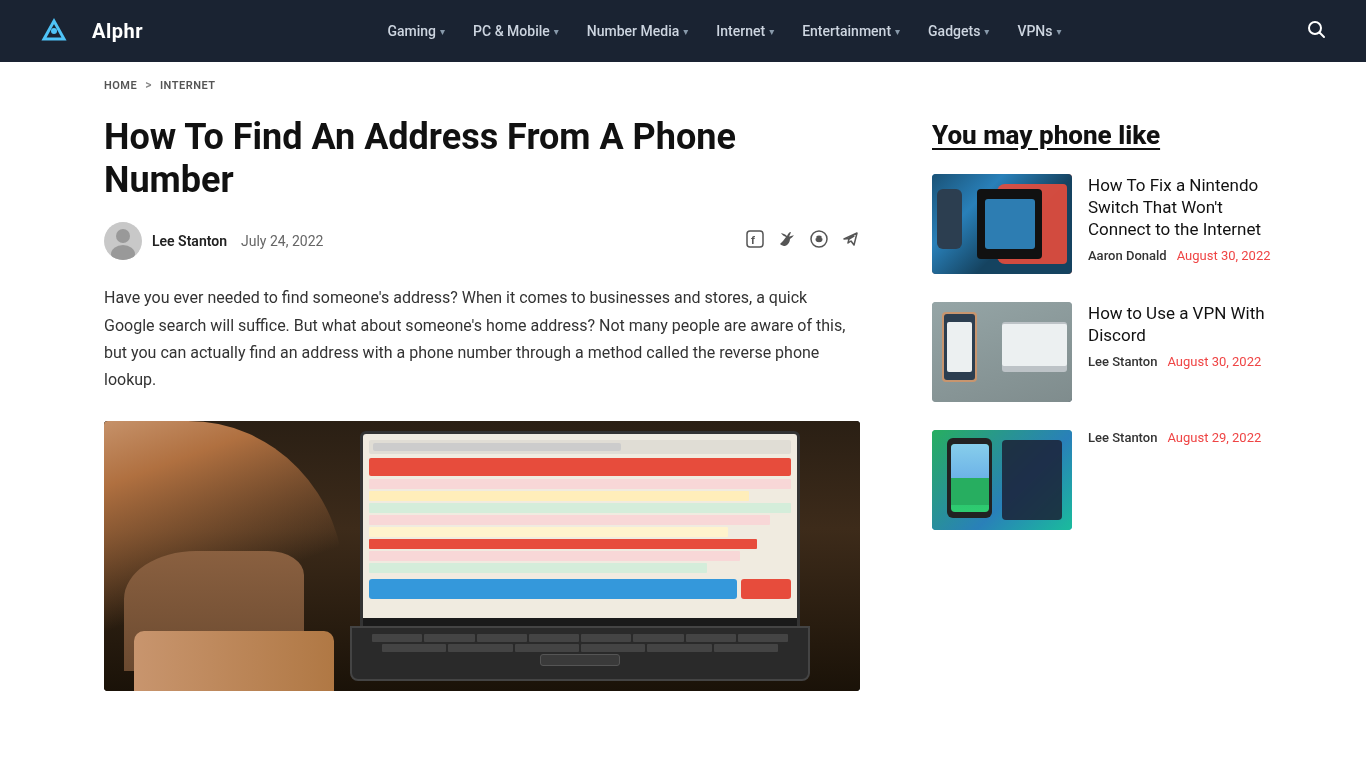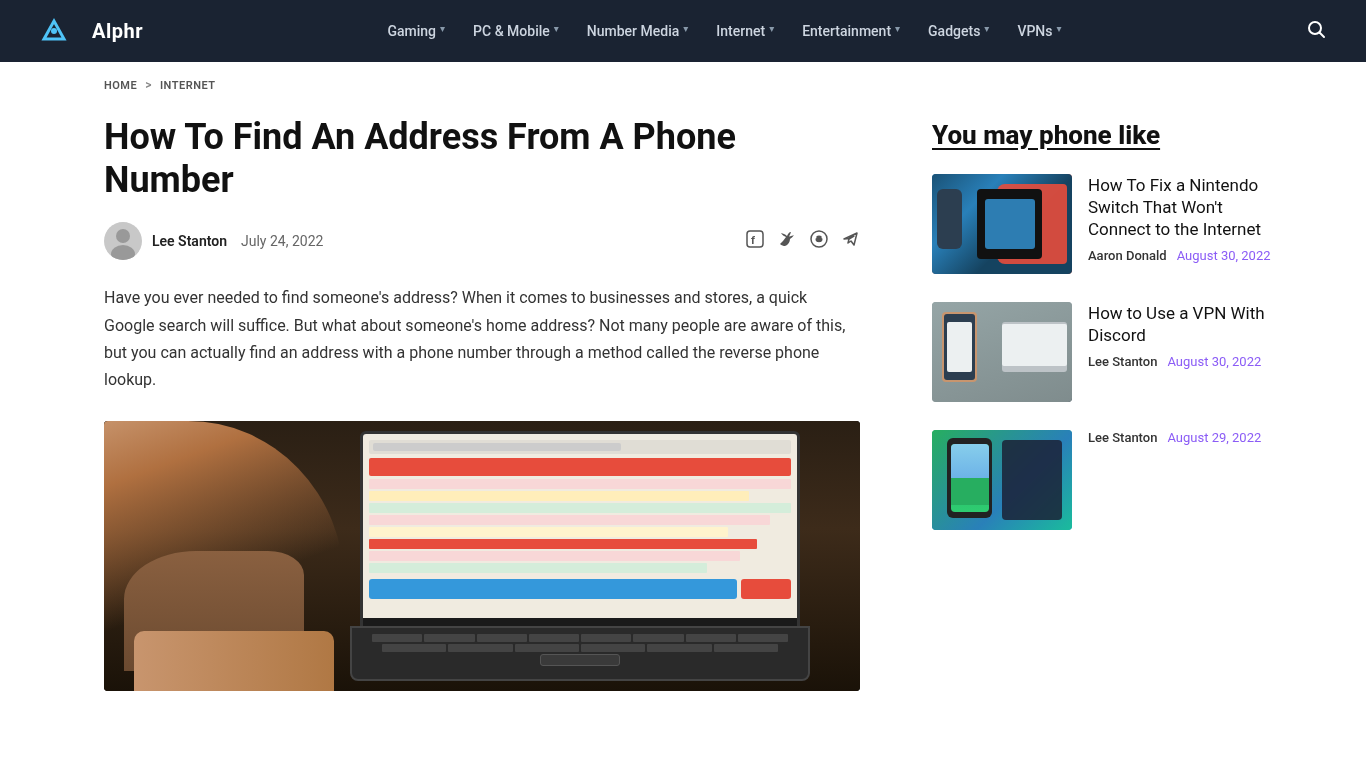--- a/index.html
+++ b/index.html
@@ -32,20 +32,21 @@
     .nav {
       display: flex;
       align-items: center;
       gap: 28px;
     }
     .nav-item {
       color: #cdd5e0;
       font-size: 14px;
       font-weight: 500;
       display: flex;
+      align-items: center;
       gap: 4px;
       cursor: pointer;
     }
     .chevron {
       font-size: 10px;
       color: #8899aa;
     }
     .search-icon-header {
       color: #fff;
       font-size: 18px;
@@ -211,21 +212,21 @@
       line-height: 1.3;
       margin-bottom: 8px;
     }
     .related-meta {
       display: flex;
       align-items: center;
       gap: 10px;
       font-size: 13px;
     }
     .related-author { color: #333; font-weight: 500; }
-    .related-date { color: #8b5cf6; text-align: center; }
+    .related-date { color: #ef4444; text-align: center; }
   </style>
 </head>
 <body>
 
 <header class="header">
   <div class="logo-area">
     <svg class="logo-icon" viewBox="0 0 28 28">
       <polygon points="4,22 14,4 24,22" fill="none" stroke="#4fc3f7" stroke-width="3"></polygon>
       <circle cx="14" cy="14" r="3" fill="#4fc3f7"></circle>
     </svg>

